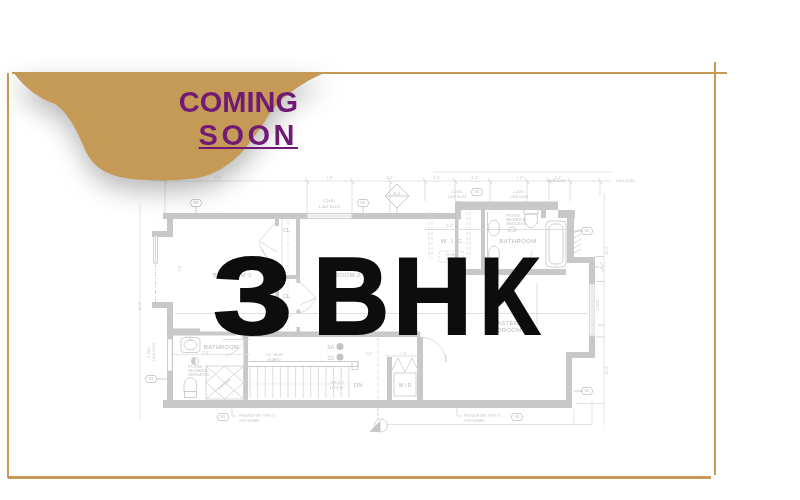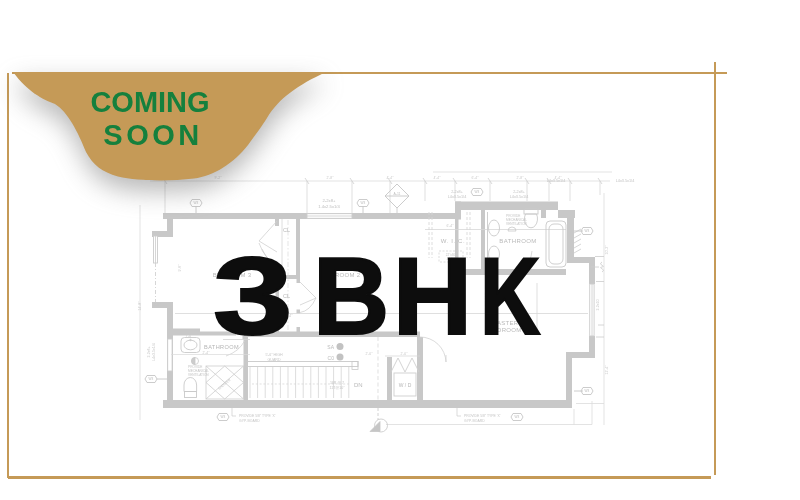--- a/index.html
+++ b/index.html
@@ -439,17 +439,17 @@
 <div class="abs" style="left:12px;top:71.5px;width:715px;height:2px;background:#c59a57;"></div>
 
 <div class="abs" style="left:713.5px;top:62px;width:2.5px;height:413px;background:#c59a57;"></div>
 
 <div class="abs" style="left:8px;top:476px;width:703px;height:2.5px;background:#c59a57;"></div>
 
 <svg class="abs" style="left:0;top:60px;filter:drop-shadow(1px 11px 13px rgba(95,95,95,0.45));" width="360" height="150" viewBox="0 60 360 150">
   <path d="M13,72 C 28,92 42,99 55,104 C 68,112 78,132 86,152 C 93,165 102,172 118,176.5 C 138,181 168,181.5 194,178.5 C 214,176 234,163 248,145 C 256,134 262,126 267,118 C 279,98 298,85 326,72 Z" fill="#c59a57"></path>
 </svg>
 
-<div class="abs" style="left:2px;top:86px;width:296px;text-align:center;color:#15803d;font-weight:bold;font-size:29px;letter-spacing:0px;line-height:33px;">COMING<br><span style="letter-spacing:3.5px;margin-left:6px;">SOON</span></div>
+<div class="abs" style="left:2px;top:86px;width:296px;text-align:right;color:#701a75;font-weight:bold;font-size:29px;letter-spacing:0px;line-height:33px;">COMING<br><span style="letter-spacing:3.5px;margin-left:6px;text-decoration:underline;">SOON</span></div>
 
 <div class="abs" style="left:213px;top:232px;font-family:Liberation Sans, sans-serif;font-weight:bold;font-size:110px;color:#0d0d0d;-webkit-text-stroke:2.2px #0d0d0d;white-space:nowrap;">
   <span style="display:inline-block;transform:scaleX(1.30);transform-origin:0 50%;">3</span><span style="display:inline-block;margin-left:39px;transform:scaleX(0.96);transform-origin:0 50%;">B</span><span style="display:inline-block;margin-left:0px;">H</span><span style="display:inline-block;margin-left:8px;transform:scaleX(0.76);transform-origin:0 50%;">K</span>
 </div>
 
 </body></html>

